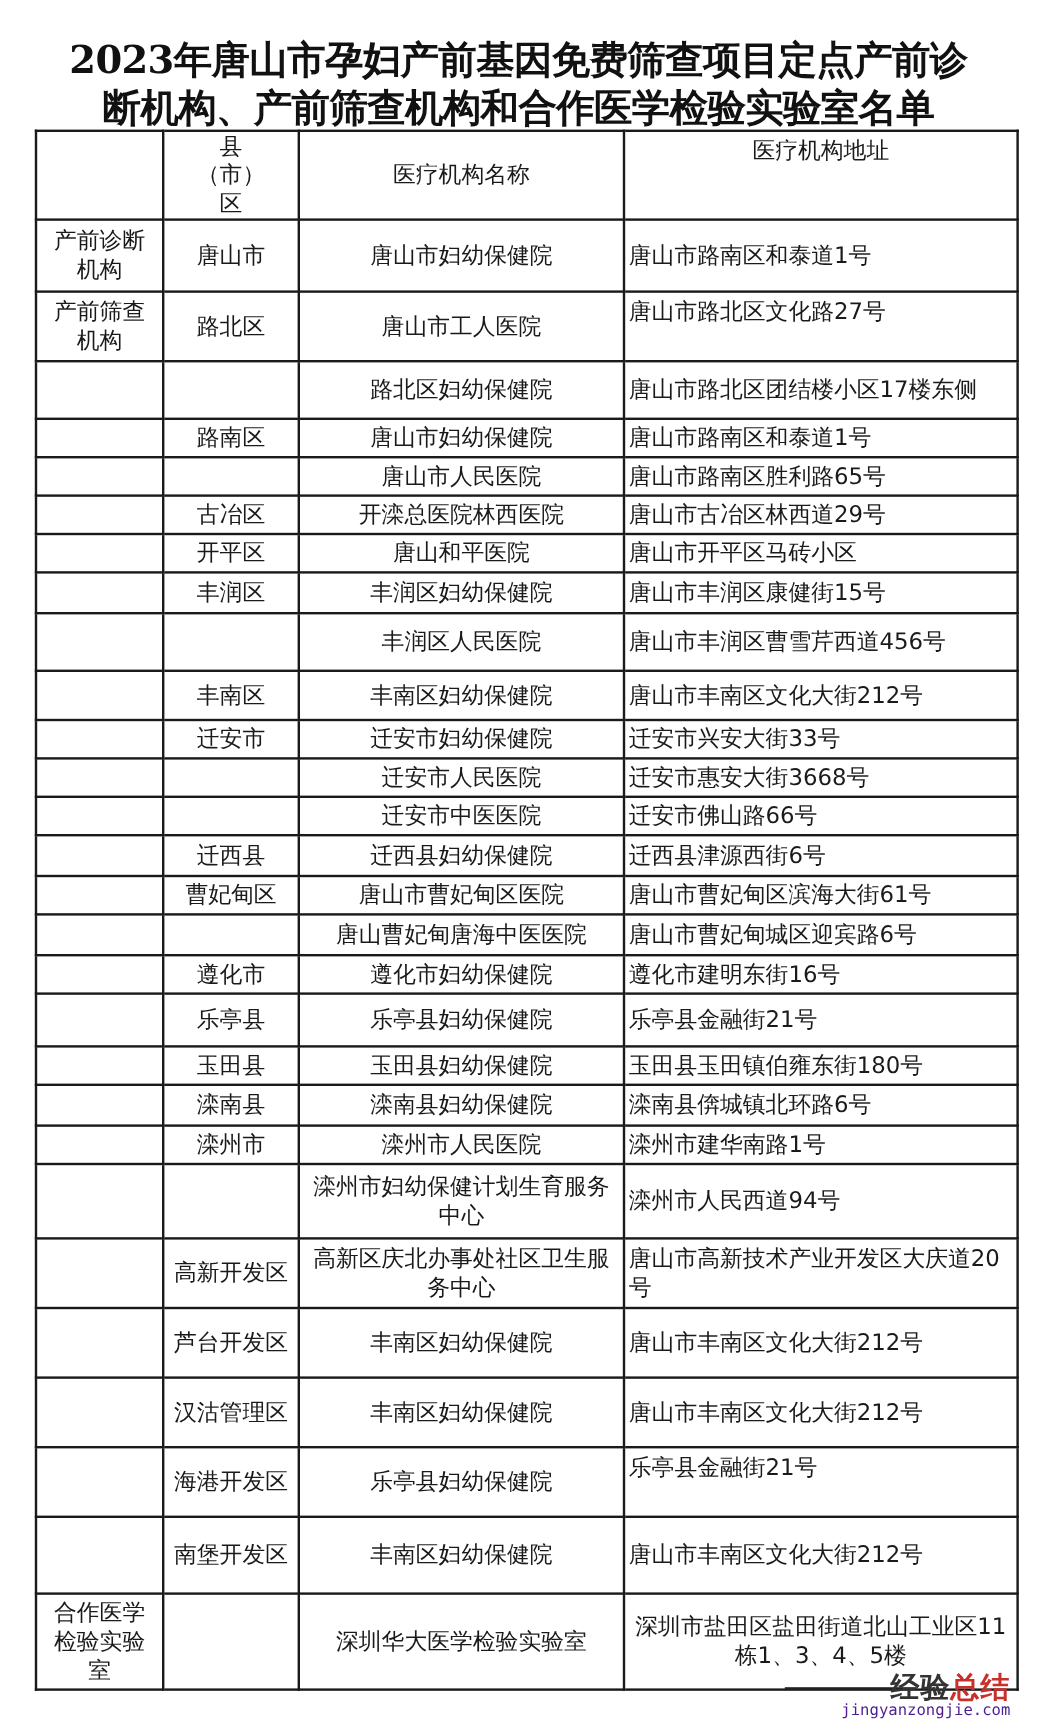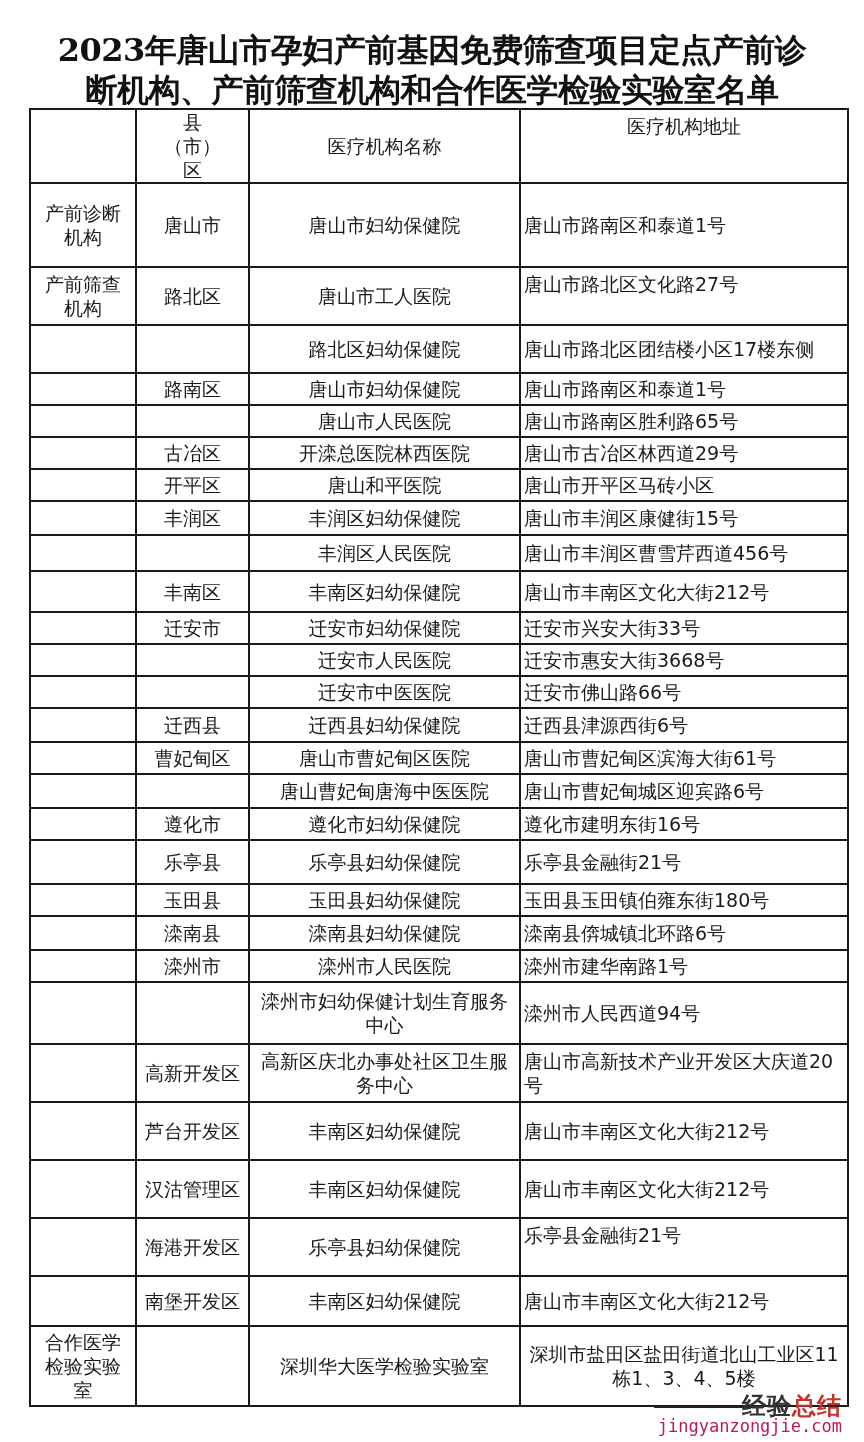--- a/index.html
+++ b/index.html
@@ -12,21 +12,21 @@
   table { position:absolute; left:29px; top:108px; width:818px; border-collapse:collapse;
           table-layout:fixed; }
   td { border:2px solid #1a1a1a; font-size:19px; line-height:24px; padding:0 3px;
        vertical-align:middle; text-align:center; overflow:hidden; }
   td.addr { text-align:left; padding-left:3px; }
   td.top { vertical-align:top; padding-top:4px;border-radius:25px; }
   col.c1 { width:106px; } col.c2 { width:113px; } col.c3 { width:271px; } col.c4 { width:328px; }
   .watermark { position:absolute; right:22px; top:1394px; text-align:right; }
   .wm-cn { font-size:24px; font-weight:bold; line-height:24px; letter-spacing:1px; }
   .wm-cn .a { color:#333; } .wm-cn .b { color:#c8312b; }
-  .wm-url { font-family:"DejaVu Sans Mono","Liberation Mono",monospace; font-size:17px; color:#be185d; line-height:16px; }
+  .wm-url { font-family:"DejaVu Sans Mono","Liberation Mono",monospace; font-size:13px; color:#4c1d95; line-height:16px; }
   .wm-line { position:absolute; right:100px; top:1406px; width:110px; height:2px; background:#222; }
 </style>
 </head>
 <body>
 
 <div class="title">
   <span>2023年唐山市孕妇产前基因免费筛查项目定点产前诊</span>
   <span>断机构、产前筛查机构和合作医学检验实验室名单</span>
 </div>
 
@@ -37,21 +37,21 @@
       <col class="c3">
       <col class="c4">
     </colgroup>
   <tbody id="tbody">
     <tr style="height:58px;">
       <td></td>
       <td style="padding:0 20px;">县（市）区</td>
       <td>医疗机构名称</td>
       <td class="top">医疗机构地址</td>
     </tr>
-  <tr style="height: 84px;">
+  <tr style="height: 60px;">
         <td style="padding: 0px 6px;">产前诊断机构</td>
         <td>唐山市</td>
         <td>唐山市妇幼保健院</td>
         <td class="addr">唐山市路南区和泰道1号</td>
       </tr>
       <tr style="height: 58px;">
         <td style="padding: 0px 6px; text-align: center;">产前筛查机构</td>
         <td>路北区</td>
         <td>唐山市工人医院</td>
         <td class="addr top">唐山市路北区文化路27号</td>
@@ -85,21 +85,21 @@
         <td>开平区</td>
         <td>唐山和平医院</td>
         <td class="addr">唐山市开平区马砖小区</td>
       </tr>
       <tr style="height: 34px;">
         <td></td>
         <td>丰润区</td>
         <td>丰润区妇幼保健院</td>
         <td class="addr">唐山市丰润区康健街15号</td>
       </tr>
-      <tr style="height: 36px;">
+      <tr style="height: 48px;">
         <td></td>
         <td></td>
         <td>丰润区人民医院</td>
         <td class="addr">唐山市丰润区曹雪芹西道456号</td>
       </tr>
       <tr style="height: 41px;">
         <td></td>
         <td>丰南区</td>
         <td>丰南区妇幼保健院</td>
         <td class="addr">唐山市丰南区文化大街212号</td>
@@ -193,21 +193,21 @@
         <td style="padding: 0px 8px;">汉沽管理区</td>
         <td>丰南区妇幼保健院</td>
         <td class="addr">唐山市丰南区文化大街212号</td>
       </tr>
       <tr style="height: 58px;">
         <td></td>
         <td style="padding: 4px 8px;">海港开发区</td>
         <td>乐亭县妇幼保健院</td>
         <td class="addr top">乐亭县金融街21号</td>
       </tr>
-      <tr style="height: 50px;">
+      <tr style="height: 64px;">
         <td></td>
         <td style="padding: 0px 8px;">南堡开发区</td>
         <td>丰南区妇幼保健院</td>
         <td class="addr">唐山市丰南区文化大街212号</td>
       </tr>
       <tr style="height: 80px;">
         <td style="padding: 0px 6px;">合作医学检验实验室</td>
         <td></td>
         <td>深圳华大医学检验实验室</td>
         <td class="addr" style="text-align: center;">深圳市盐田区盐田街道北山工业区11栋1、3、4、5楼</td>

